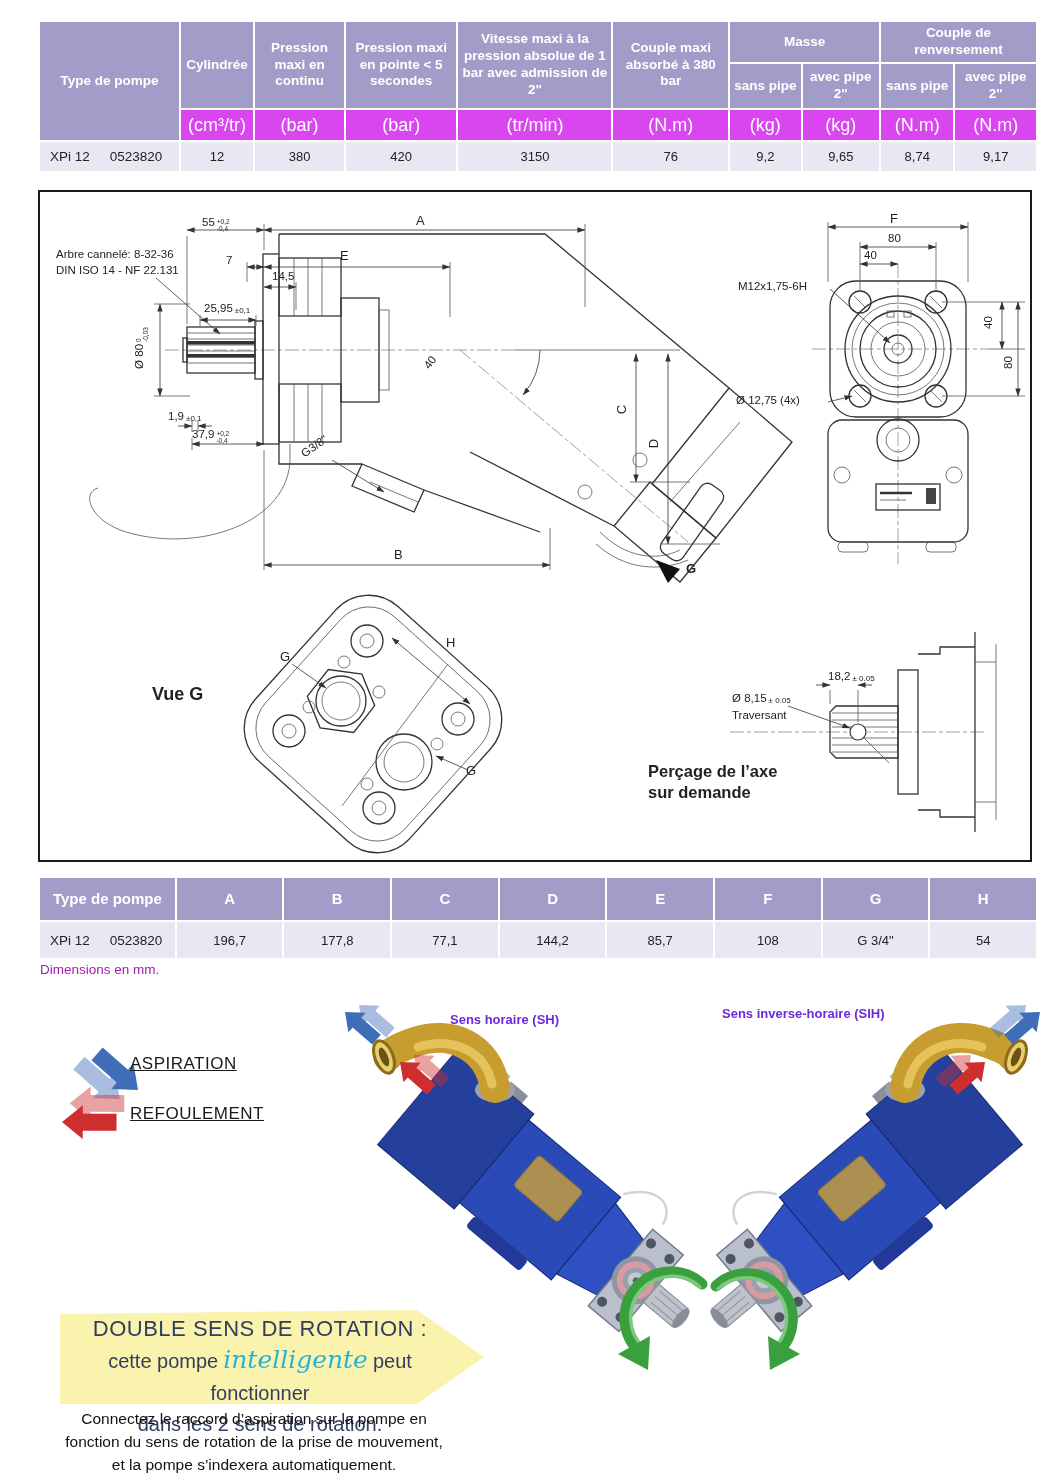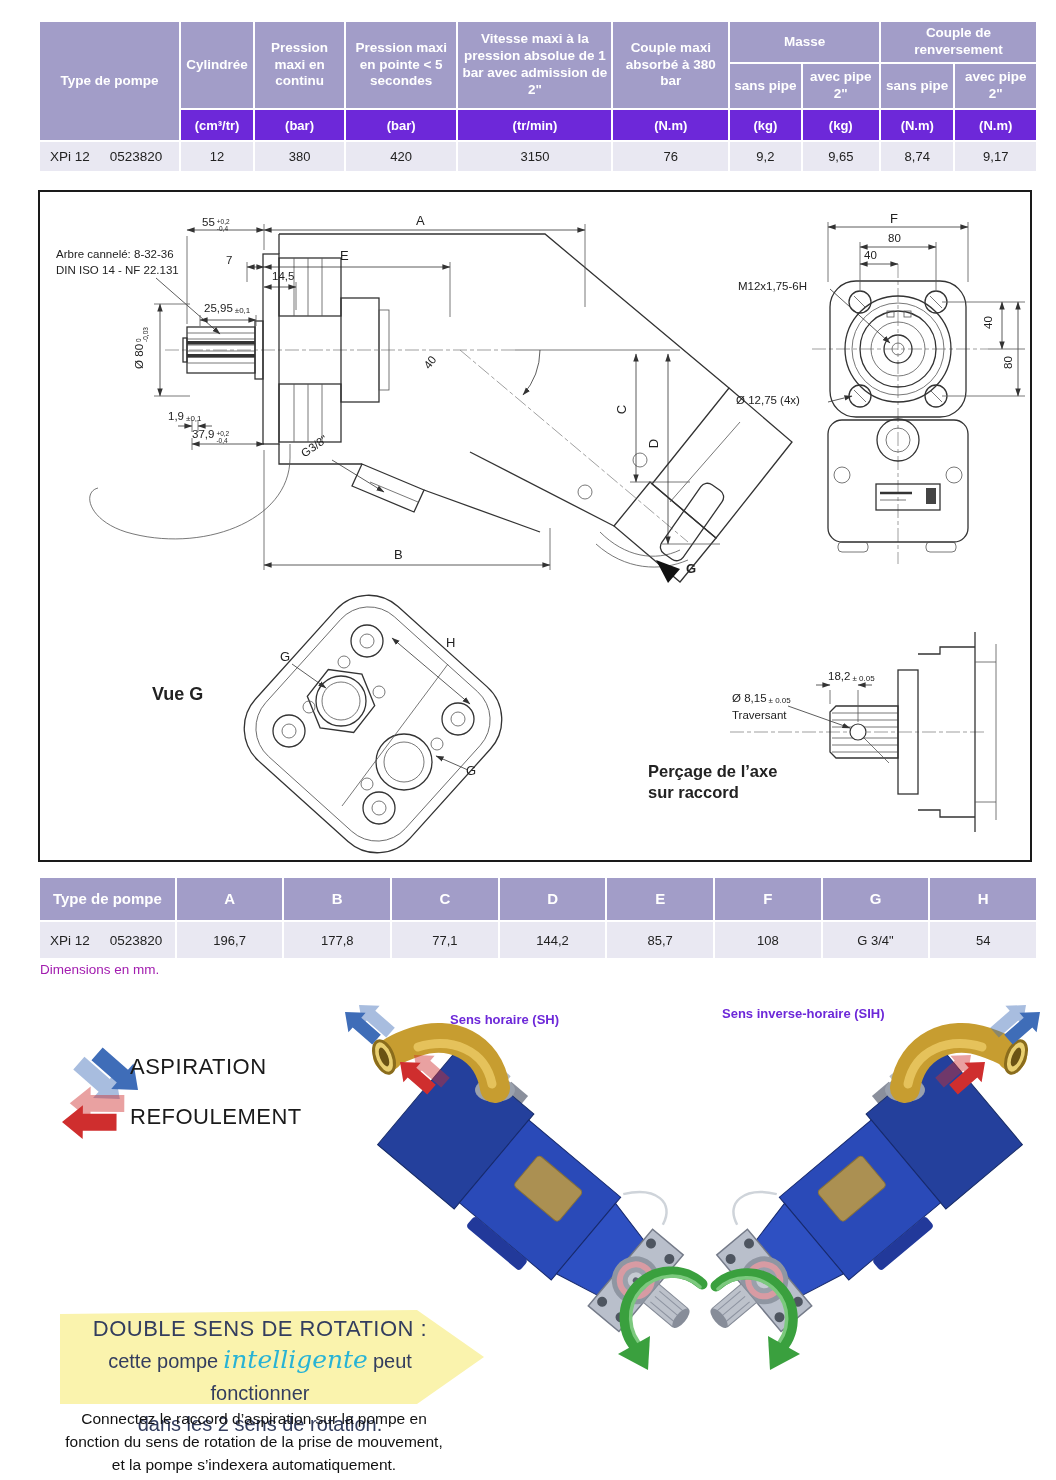--- a/index.html
+++ b/index.html
@@ -2,21 +2,21 @@
 <html><head>
 <meta charset="utf-8">
 <style>
   html,body{margin:0;padding:0;background:#fff;}
   #page{position:relative;width:1056px;height:1480px;background:#fff;
         font-family:"Liberation Sans",sans-serif;color:#111;overflow:hidden;}
   
   table.dt{border-collapse:separate;border-spacing:2px;table-layout:fixed;position:absolute;}
   table.dt td{vertical-align:middle;text-align:center;padding:1px 2px;}
   td.hd{background:#a29dc8;color:#fff;font-weight:bold;font-size:13.5px;line-height:1.25;}
-  td.un{background:#6d28d9;color:#fff;font-weight:bold;font-size:13px;height:28px;}
+  td.un{background:#d946ef;color:#fff;font-weight:normal;font-size:18px;height:28px;}
   td.dv{background:#e9e8f2;color:#222;font-size:13px;height:27px;}
   td.typeval{text-align:left;}
   .typeflex{display:flex;justify-content:flex-start;gap:20px;padding-left:8px;font-size:13.5px;}
   #spec-table{left:38px;top:20px;width:1000px;}
   #dim-table{left:38px;top:876px;width:1000px;}
   #dim-table td.hd{height:40px;font-size:15px;}
   #dim-table td.dv{height:34px;}
   #dim-note{position:absolute;left:40px;top:962px;font-size:13.5px;color:#a21caf;}
   
   #draw-panel{position:absolute;left:38px;top:190px;width:994px;height:672px;
@@ -32,21 +32,21 @@
   .vueg-title{font-size:18px;font-weight:bold;}
   .caption{font-size:16.5px;font-weight:bold;}
   
   .ln{stroke:#333;fill:none;stroke-width:1.3;}
   .thin{stroke:#555;fill:none;stroke-width:0.8;}
   .dim{stroke:#333;fill:none;stroke-width:0.8;}
   .cl{stroke:#777;fill:none;stroke-width:0.7;stroke-dasharray:14 3 4 3;}
   
   #rot-svg{position:absolute;left:0;top:1000px;}
   .sens-title{position:absolute;font-size:13px;font-weight:bold;color:#6d28d9;white-space:nowrap;}
-  .legend-label{position:absolute;font-size:22px;color:#1a1a1a;letter-spacing:.5px;white-space:nowrap;}
+  .legend-label{position:absolute;font-size:17px;color:#1a1a1a;letter-spacing:.5px;white-space:nowrap;text-decoration:underline;}
   #callout-text{position:absolute;left:60px;top:1314px;width:400px;text-align:center;color:#333d5e;}
   #callout-line1{font-size:22px;letter-spacing:.5px;line-height:30px;}
   #callout-line2{font-size:20px;line-height:32px;}
   #callout-line2 .script{font-family:"DejaVu Serif",serif;font-style:italic;font-size:25px;
                          color:#28b3d5;margin:0 5px;}
   #callout-line3{font-size:20px;line-height:30px;}
   #bottom-note{position:absolute;left:58px;top:1408px;width:392px;text-align:center;
                font-size:15.5px;line-height:1.48;color:#111;}
 </style>
 </head>
@@ -345,21 +345,21 @@
     <span class="dlab rot90" style="left:942px;top:124px">40</span>
     <span class="dlab rot90" style="left:962px;top:164px">80</span>
     <span class="dlab vueg-title" style="left:112px;top:492px">Vue G</span>
     <span class="dlab dletter" style="left:240px;top:458px">G</span>
     <span class="dlab dletter" style="left:406px;top:444px">H</span>
     <span class="dlab dletter" style="left:426px;top:572px">G</span>
     <span class="dlab" style="left:788px;top:478px"><span>18,2</span><span class="tolsm">± 0.05</span></span>
     <span class="dlab" style="left:692px;top:500px"><span>Ø 8,15</span><span class="tolsm">± 0.05</span></span>
     <span class="dlab" style="left:692px;top:517px">Traversant</span>
     <span class="dlab caption" style="left:608px;top:570px">Perçage de l’axe</span>
-    <span class="dlab caption" style="left:608px;top:591px">sur raccord</span>
+    <span class="dlab caption" style="left:608px;top:591px">sur demande</span>
   </div>
 
   <table id="dim-table" class="dt">
     <colgroup>
         <col style="width:134px">
         <col span="8" style="width:105px">
       </colgroup>
     <tbody>
         <tr>
       <td class="hd">Type de pompe</td>

